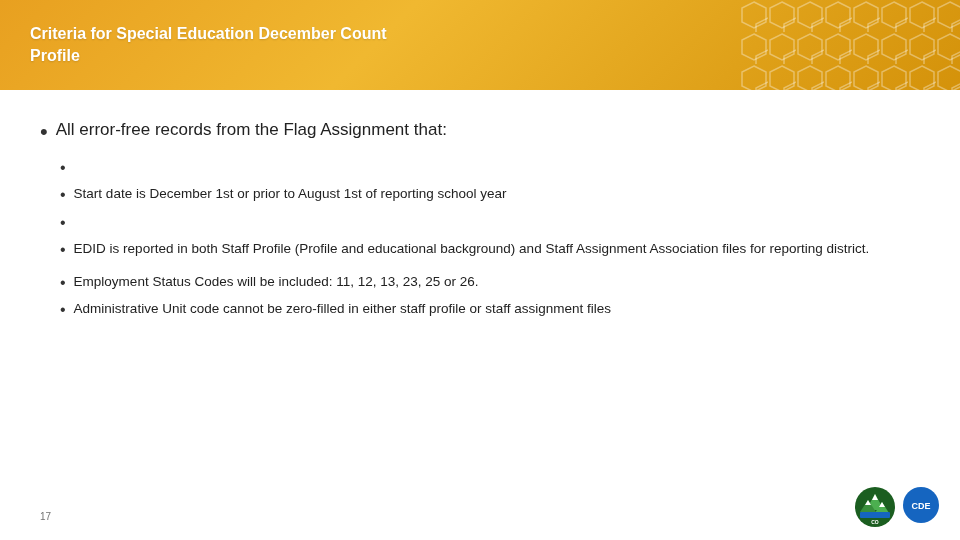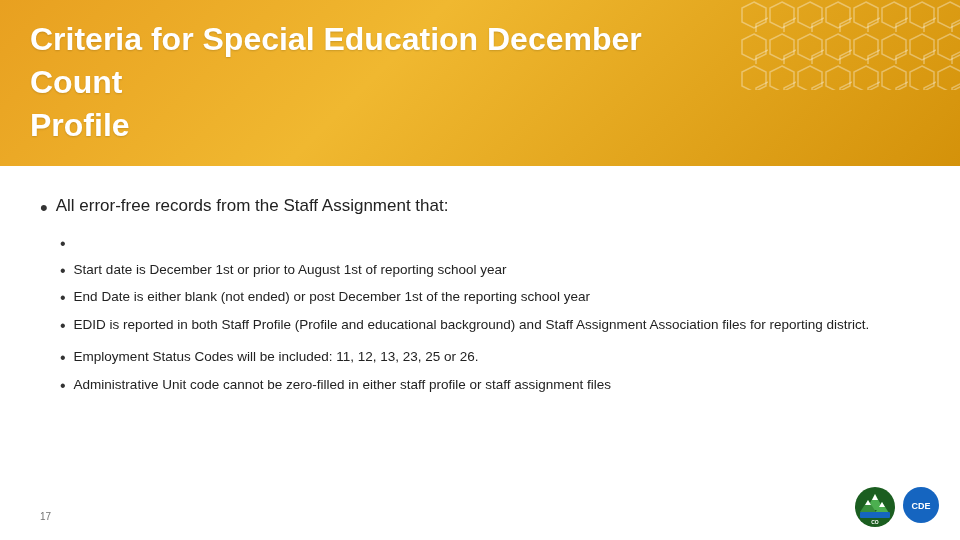--- a/index.html
+++ b/index.html
@@ -24,21 +24,21 @@
       background: linear-gradient(135deg, #E8A020 0%, #F0B830 40%, #D4920A 100%);
       padding: 18px 30px 18px 30px;
       min-height: 90px;
       position: relative;
       display: flex;
       align-items: center;
     }
 
     .header-title {
       color: #ffffff;
-      font-size: 32px;
+      font-size: 16px;
       font-weight: 600;
       line-height: 1.35;
       text-shadow: 0 1px 2px rgba(0,0,0,0.15);
       max-width: 680px;
       position: relative;
       z-index: 1;
     }
 
     
     .content {
@@ -146,37 +146,36 @@
         </pattern>
       </defs>
       <rect width="220" height="90" fill="url(#hexPat)"></rect>
     </svg>
   </div>
 
   <div class="content">
 
     <div class="main-bullet">
       <span class="main-bullet-dot">•</span>
-      <span>All error-free records from the Staff Assignment that:</span>
+      <span>All error-free records from the Flag Assignment that:</span>
     </div>
 
     <div class="sub-bullets">
 
       <div class="sub-bullet">
         <span class="sub-bullet-dot">•</span>
       </div>
 
       <div class="sub-bullet">
         <span class="sub-bullet-dot">•</span>
         <span class="sub-bullet-text">Start date is December 1st or prior to August 1st of reporting school year</span>
       </div>
 
       <div class="sub-bullet">
         <span class="sub-bullet-dot">•</span>
-        <span class="sub-bullet-text">End Date is either blank (not ended) or post December 1st of the reporting school year</span>
       </div>
 
       <div class="sub-bullet">
         <span class="sub-bullet-dot">•</span>
         <span class="sub-bullet-text">EDID is reported in both Staff Profile (Profile and educational background) and Staff Assignment Association files for reporting district.</span>
       </div>
 
     </div>
 
     <div class="sub-bullets">

